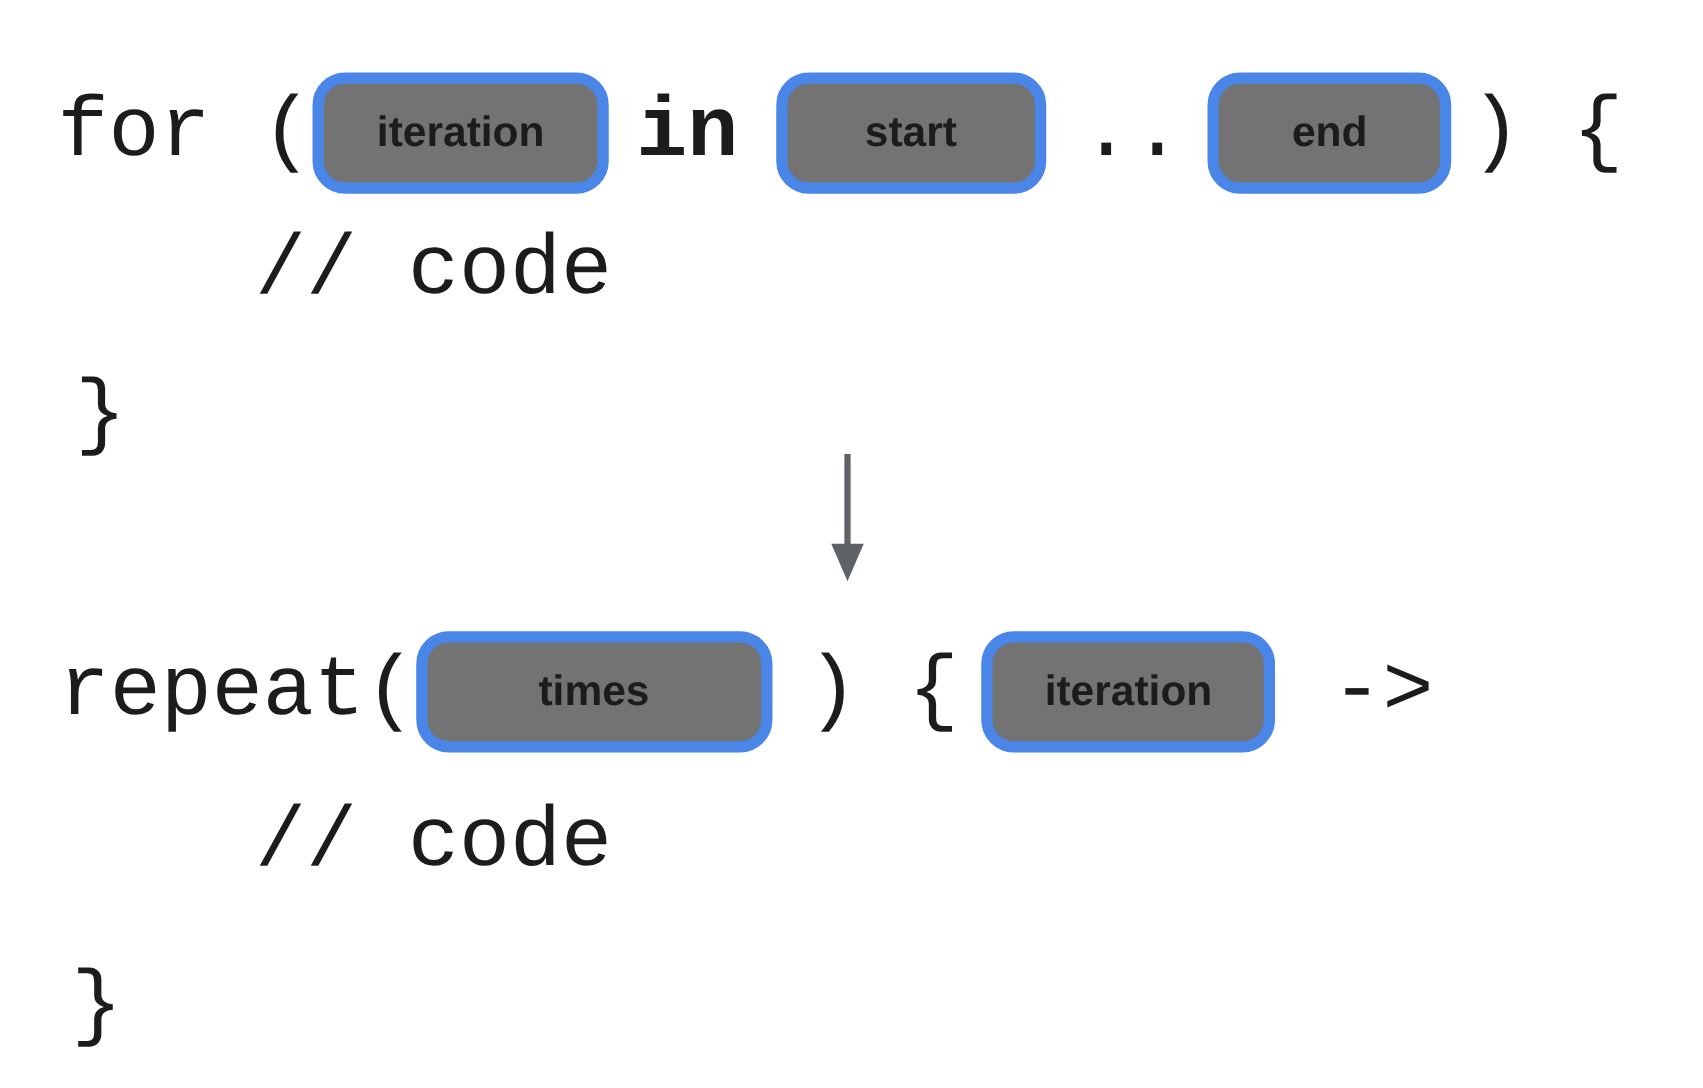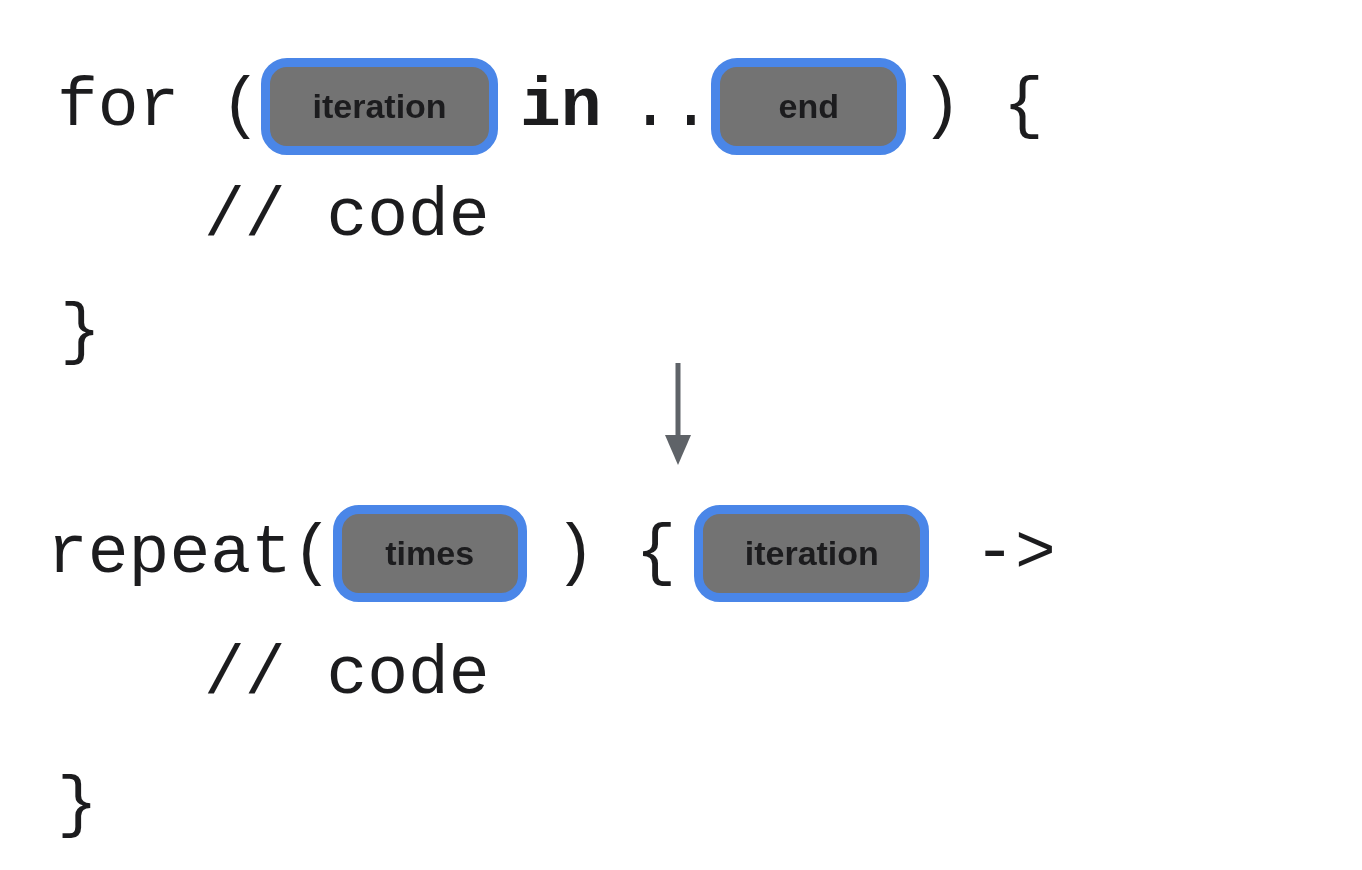--- a/index.html
+++ b/index.html
@@ -19,28 +19,31 @@
         font-family:"Liberation Sans",sans-serif;font-weight:bold;font-size:34px;
         color:var(--text);flex:0 0 auto;}
   .arrow-wrap{position:absolute;left:663px;top:363px;width:30px;height:102px;
               color:var(--arrow);}
 </style>
 </head>
 <body>
 
 <div class="canvas">
 
-  <div class="row" style="left:57px;top:58px;justify-content:space-between;">
+  <div class="row" style="left:46px;top:58px;justify-content:space-between;">
     <span class="code">for (</span>
     <span class="slot" style="width:237px;">
       <span>iteration</span>
     </span>
     <span class="code" style="margin-left:22px;font-weight:bold;">in</span>
+    <span class="slot" style="width:216px;margin-left:30px;">
+      <span>start</span>
+    </span>
     <span class="code" style="margin-left:28px;">..</span>
-    <span class="slot" style="width:195px;">
+    <span class="slot" style="width:195px;margin-left:20px;">
       <span>end</span>
     </span>
     <span class="code" style="margin-left:15px;">) {</span>
   </div>
 
   <div class="row" style="left:204px;top:182px;height:70px;">
     <span class="code">// code</span>
   </div>
 
   <div class="row" style="left:60px;top:285px;height:95px;">
@@ -49,21 +52,21 @@
 
   <div class="arrow-wrap">
     <svg width="30" height="102" viewBox="0 0 30 102" aria-hidden="true">
       <line x1="15" y1="0" x2="15" y2="76" stroke="currentColor" stroke-width="5"></line>
       <polygon points="2,72 28,72 15,102" fill="currentColor"></polygon>
     </svg>
   </div>
 
   <div class="row" style="left:47px;top:505px;">
     <span class="code">repeat(</span>
-    <span class="slot" style="width:194px;">
+    <span class="slot" style="width:285px;">
       <span>times</span>
     </span>
     <span class="code" style="margin-left:28px;">)</span>
     <span class="code" style="margin-left:40px;">{</span>
     <span class="slot" style="width:235px;margin-left:18px;">
       <span>iteration</span>
     </span>
     <span class="code" style="margin-left:45px;">-&gt;</span>
   </div>
 

